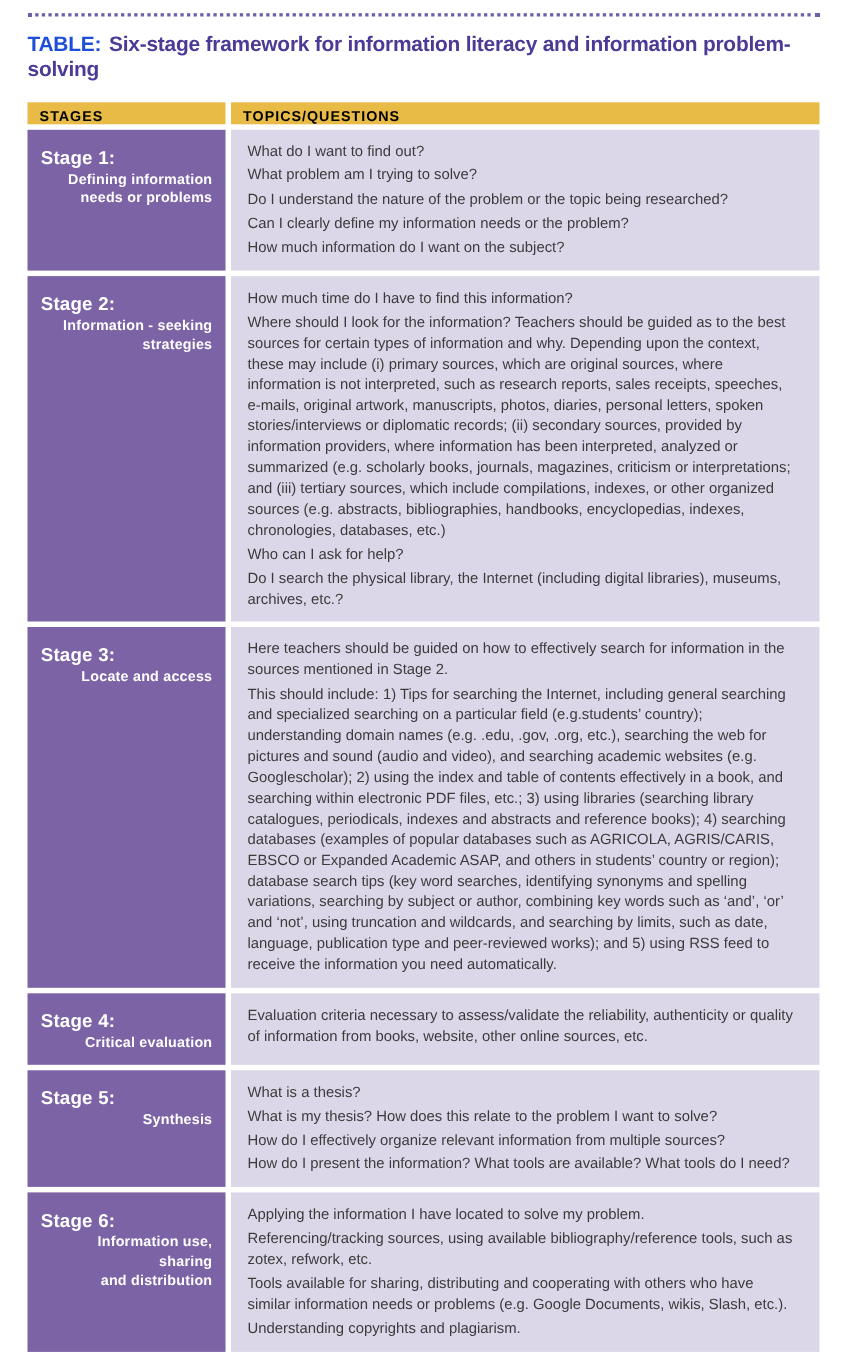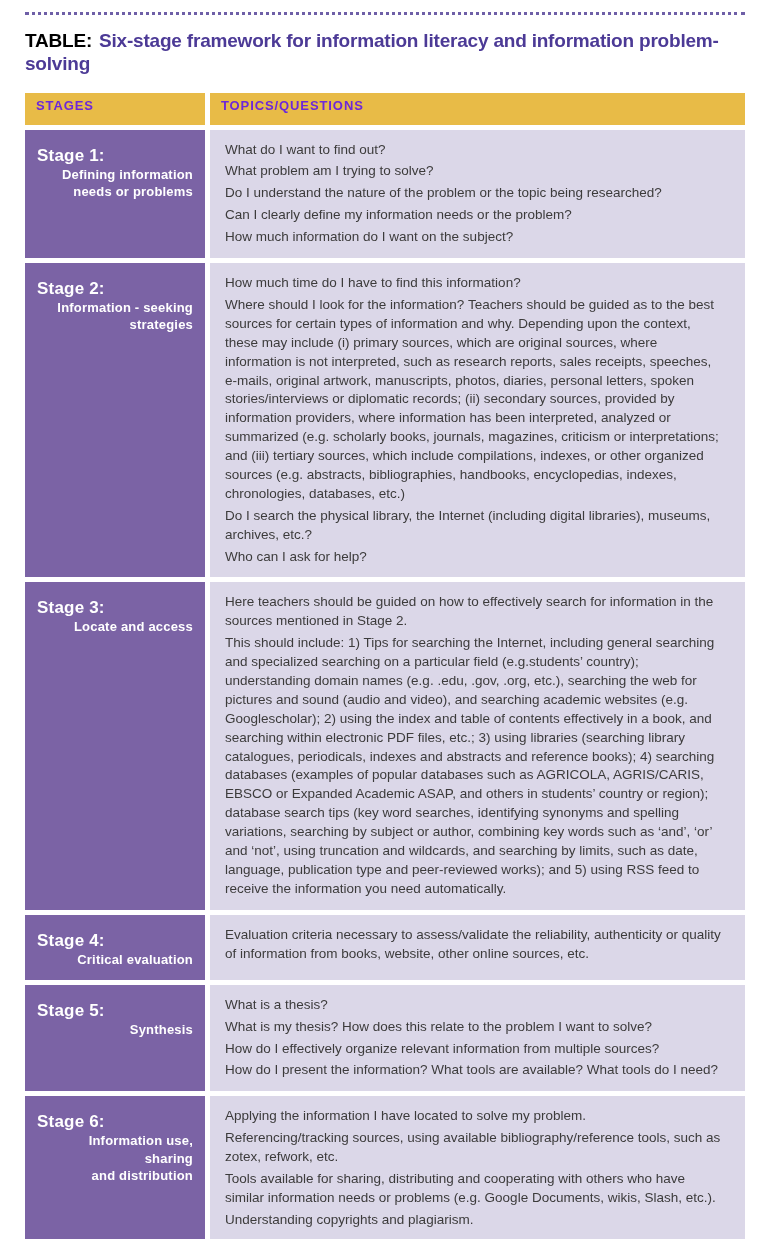--- a/index.html
+++ b/index.html
@@ -16,31 +16,31 @@
     margin: 3px 0 0 0;
   }
   .title {
     font-size: 19px;
     font-weight: bold;
     color: #4C3A96;
     margin: 15px 0 17px 0;
     letter-spacing: -0.2px;
     line-height: 1.2;
   }
-  .title-label { color: #000000; margin-right: 7px; }
+  .title-label { color: #1d4ed8; margin-right: 7px; }
 
   .table { width: 100%; }
   .thead { display: flex; gap: 5px; }
   .th {
     background: #E8BB47;
-    color: #6d28d9;
+    color: #000000;
     font-weight: bold;
     font-size: 13px;
     letter-spacing: 0.9px;
-    padding: 5px 10px 12px 11px;
+    padding: 5px 10px 0 11px;
     box-sizing: border-box;
   }
   .th-stages { width: 180px; flex: 0 0 180px; }
   .th-topics { flex: 1; }
 
   .trow { display: flex; gap: 5px; margin-top: 5px; }
   .stage-cell {
     width: 180px;
     flex: 0 0 180px;
     box-sizing: border-box;
@@ -105,22 +105,22 @@
 
   <div class="trow">
     <div class="stage-cell">
       <div class="stage-title">Stage 2:</div>
       <div class="stage-subtitle">Information - seeking
 strategies</div>
     </div>
     <div class="topics-cell">
             <p class="topic">How much time do I have to find this information?</p>
             <p class="topic">Where should I look for the information? Teachers should be guided as to the best sources for certain types of information and why. Depending upon the context, these may include (i) primary sources, which are original sources, where information is not interpreted, such as research reports, sales receipts, speeches, e-mails, original artwork, manuscripts, photos, diaries, personal letters, spoken stories/interviews or diplomatic records; (ii) secondary sources, provided by information providers, where information has been interpreted, analyzed or summarized (e.g. scholarly books, journals, magazines, criticism or interpretations; and (iii) tertiary sources, which include compilations, indexes, or other organized sources (e.g. abstracts, bibliographies, handbooks, encyclopedias, indexes, chronologies, databases, etc.)</p>
+            <p class="topic">Who can I ask for help?</p>
             <p class="topic">Do I search the physical library, the Internet (including digital libraries), museums, archives, etc.?</p>
-            <p class="topic">Who can I ask for help?</p>
           </div>
   </div>
 
   <div class="trow">
     <div class="stage-cell">
       <div class="stage-title">Stage 3:</div>
       <div class="stage-subtitle">Locate and access</div>
     </div>
     <div class="topics-cell">
             <p class="topic">Here teachers should be guided on how to effectively search for information in the sources mentioned in Stage 2.</p>

